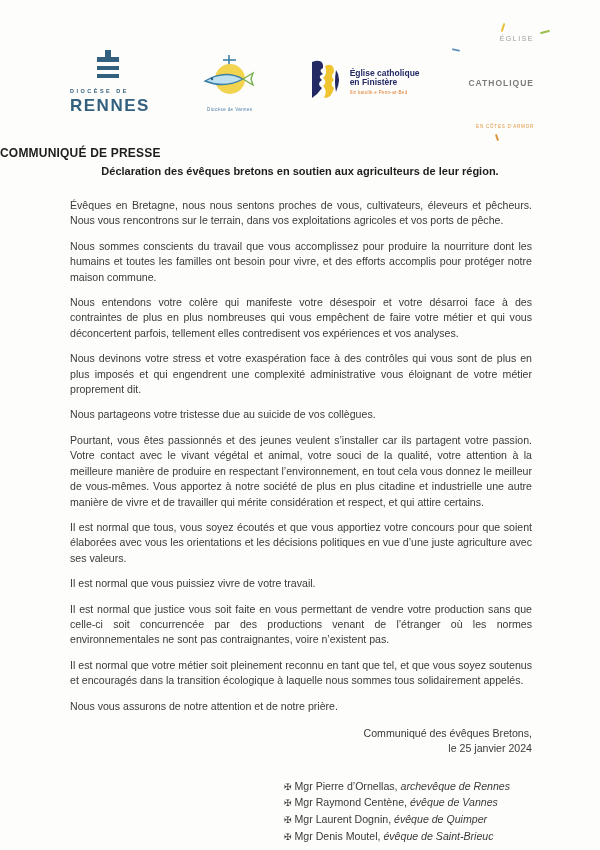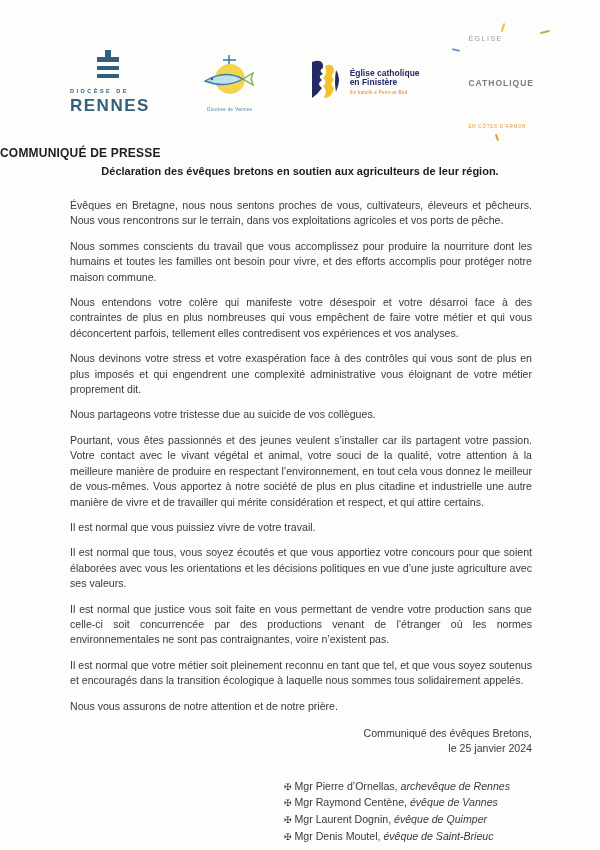--- a/index.html
+++ b/index.html
@@ -25,21 +25,21 @@
   .rennes-big{font-size:17px;letter-spacing:1.5px;color:#33607e;font-weight:bold;}
   
   .logo-vannes{flex-direction:column;gap:2px;}
   .vannes-caption{font-size:4.5px;color:#4a7fa8;letter-spacing:.4px;}
   
   .logo-finistere{gap:6px;}
   .finistere-text{display:flex;flex-direction:column;line-height:1.15;}
   .fin-l1,.fin-l2{font-size:8.5px;color:#232a63;font-weight:bold;}
   .fin-tag{font-size:4.5px;color:#e07a2a;margin-top:2px;letter-spacing:.3px;}
   
-  .logo-armor{position:relative;flex-direction:column;align-items:flex-start;line-height:1.2;gap:35px;}
+  .logo-armor{position:relative;flex-direction:column;align-items:flex-end;line-height:1.2;gap:35px;}
   .armor-l1{font-size:7px;letter-spacing:1.5px;color:#9a9a98;}
   .armor-l2{font-size:8.5px;letter-spacing:1px;color:#7d7d7b;font-weight:bold;}
   .armor-l3{font-size:4.5px;letter-spacing:.8px;color:#e0953c;margin-top:1px;}
   .tick{position:absolute;border-radius:2px;}
   .tick-y{width:2px;height:9px;background:#e8c23a;transform:rotate(18deg);top:-12px;left:34px;}
   .tick-g{width:10px;height:2px;background:#9bbf4e;transform:rotate(-14deg);top:-4px;right:-16px;}
   .tick-b{width:8px;height:2px;background:#5f8fc0;transform:rotate(12deg);left:-16px;top:14px;}
   .tick-o{width:2px;height:7px;background:#e0953c;transform:rotate(-20deg);bottom:-12px;left:28px;}
   
   .title{
@@ -130,22 +130,22 @@
   <h1 class="title">COMMUNIQUÉ DE PRESSE</h1>
   <h2 class="subtitle">Déclaration des évêques bretons en soutien aux agriculteurs de leur région.</h2>
 
   <main class="body-text">
     <p>Évêques en Bretagne, nous nous sentons proches de vous, cultivateurs, éleveurs et pêcheurs. Nous vous rencontrons sur le terrain, dans vos exploitations agricoles et vos ports de pêche.</p>
     <p>Nous sommes conscients du travail que vous accomplissez pour produire la nourriture dont les humains et toutes les familles ont besoin pour vivre, et des efforts accomplis pour protéger notre maison commune.</p>
     <p>Nous entendons votre colère qui manifeste votre désespoir et votre désarroi face à des contraintes de plus en plus nombreuses qui vous empêchent de faire votre métier et qui vous déconcertent parfois, tellement elles contredisent vos expériences et vos analyses.</p>
     <p>Nous devinons votre stress et votre exaspération face à des contrôles qui vous sont de plus en plus imposés et qui engendrent une complexité administrative vous éloignant de votre métier proprement dit.</p>
     <p>Nous partageons votre tristesse due au suicide de vos collègues.</p>
     <p>Pourtant, vous êtes passionnés et des jeunes veulent s’installer car ils partagent votre passion. Votre contact avec le vivant végétal et animal, votre souci de la qualité, votre attention à la meilleure manière de produire en respectant l’environnement, en tout cela vous donnez le meilleur de vous-mêmes. Vous apportez à notre société de plus en plus citadine et industrielle une autre manière de vivre et de travailler qui mérite considération et respect, et qui attire certains.</p>
+    <p>Il est normal que tous, vous soyez écoutés et que vous apportiez votre concours pour que soient élaborées avec vous les orientations et les décisions politiques en vue d’une juste agriculture avec ses valeurs.</p>
     <p>Il est normal que vous puissiez vivre de votre travail.</p>
-    <p>Il est normal que tous, vous soyez écoutés et que vous apportiez votre concours pour que soient élaborées avec vous les orientations et les décisions politiques en vue d’une juste agriculture avec ses valeurs.</p>
     <p>Il est normal que justice vous soit faite en vous permettant de vendre votre production sans que celle-ci soit concurrencée par des productions venant de l’étranger où les normes environnementales ne sont pas contraignantes, voire n’existent pas.</p>
     <p>Il est normal que votre métier soit pleinement reconnu en tant que tel, et que vous soyez soutenus et encouragés dans la transition écologique à laquelle nous sommes tous solidairement appelés.</p>
     <p>Nous vous assurons de notre attention et de notre prière.</p>
   </main>
 
   <div class="signature">
     <div>Communiqué des évêques Bretons,</div>
     <div>le 25 janvier 2024</div>
   </div>
 

